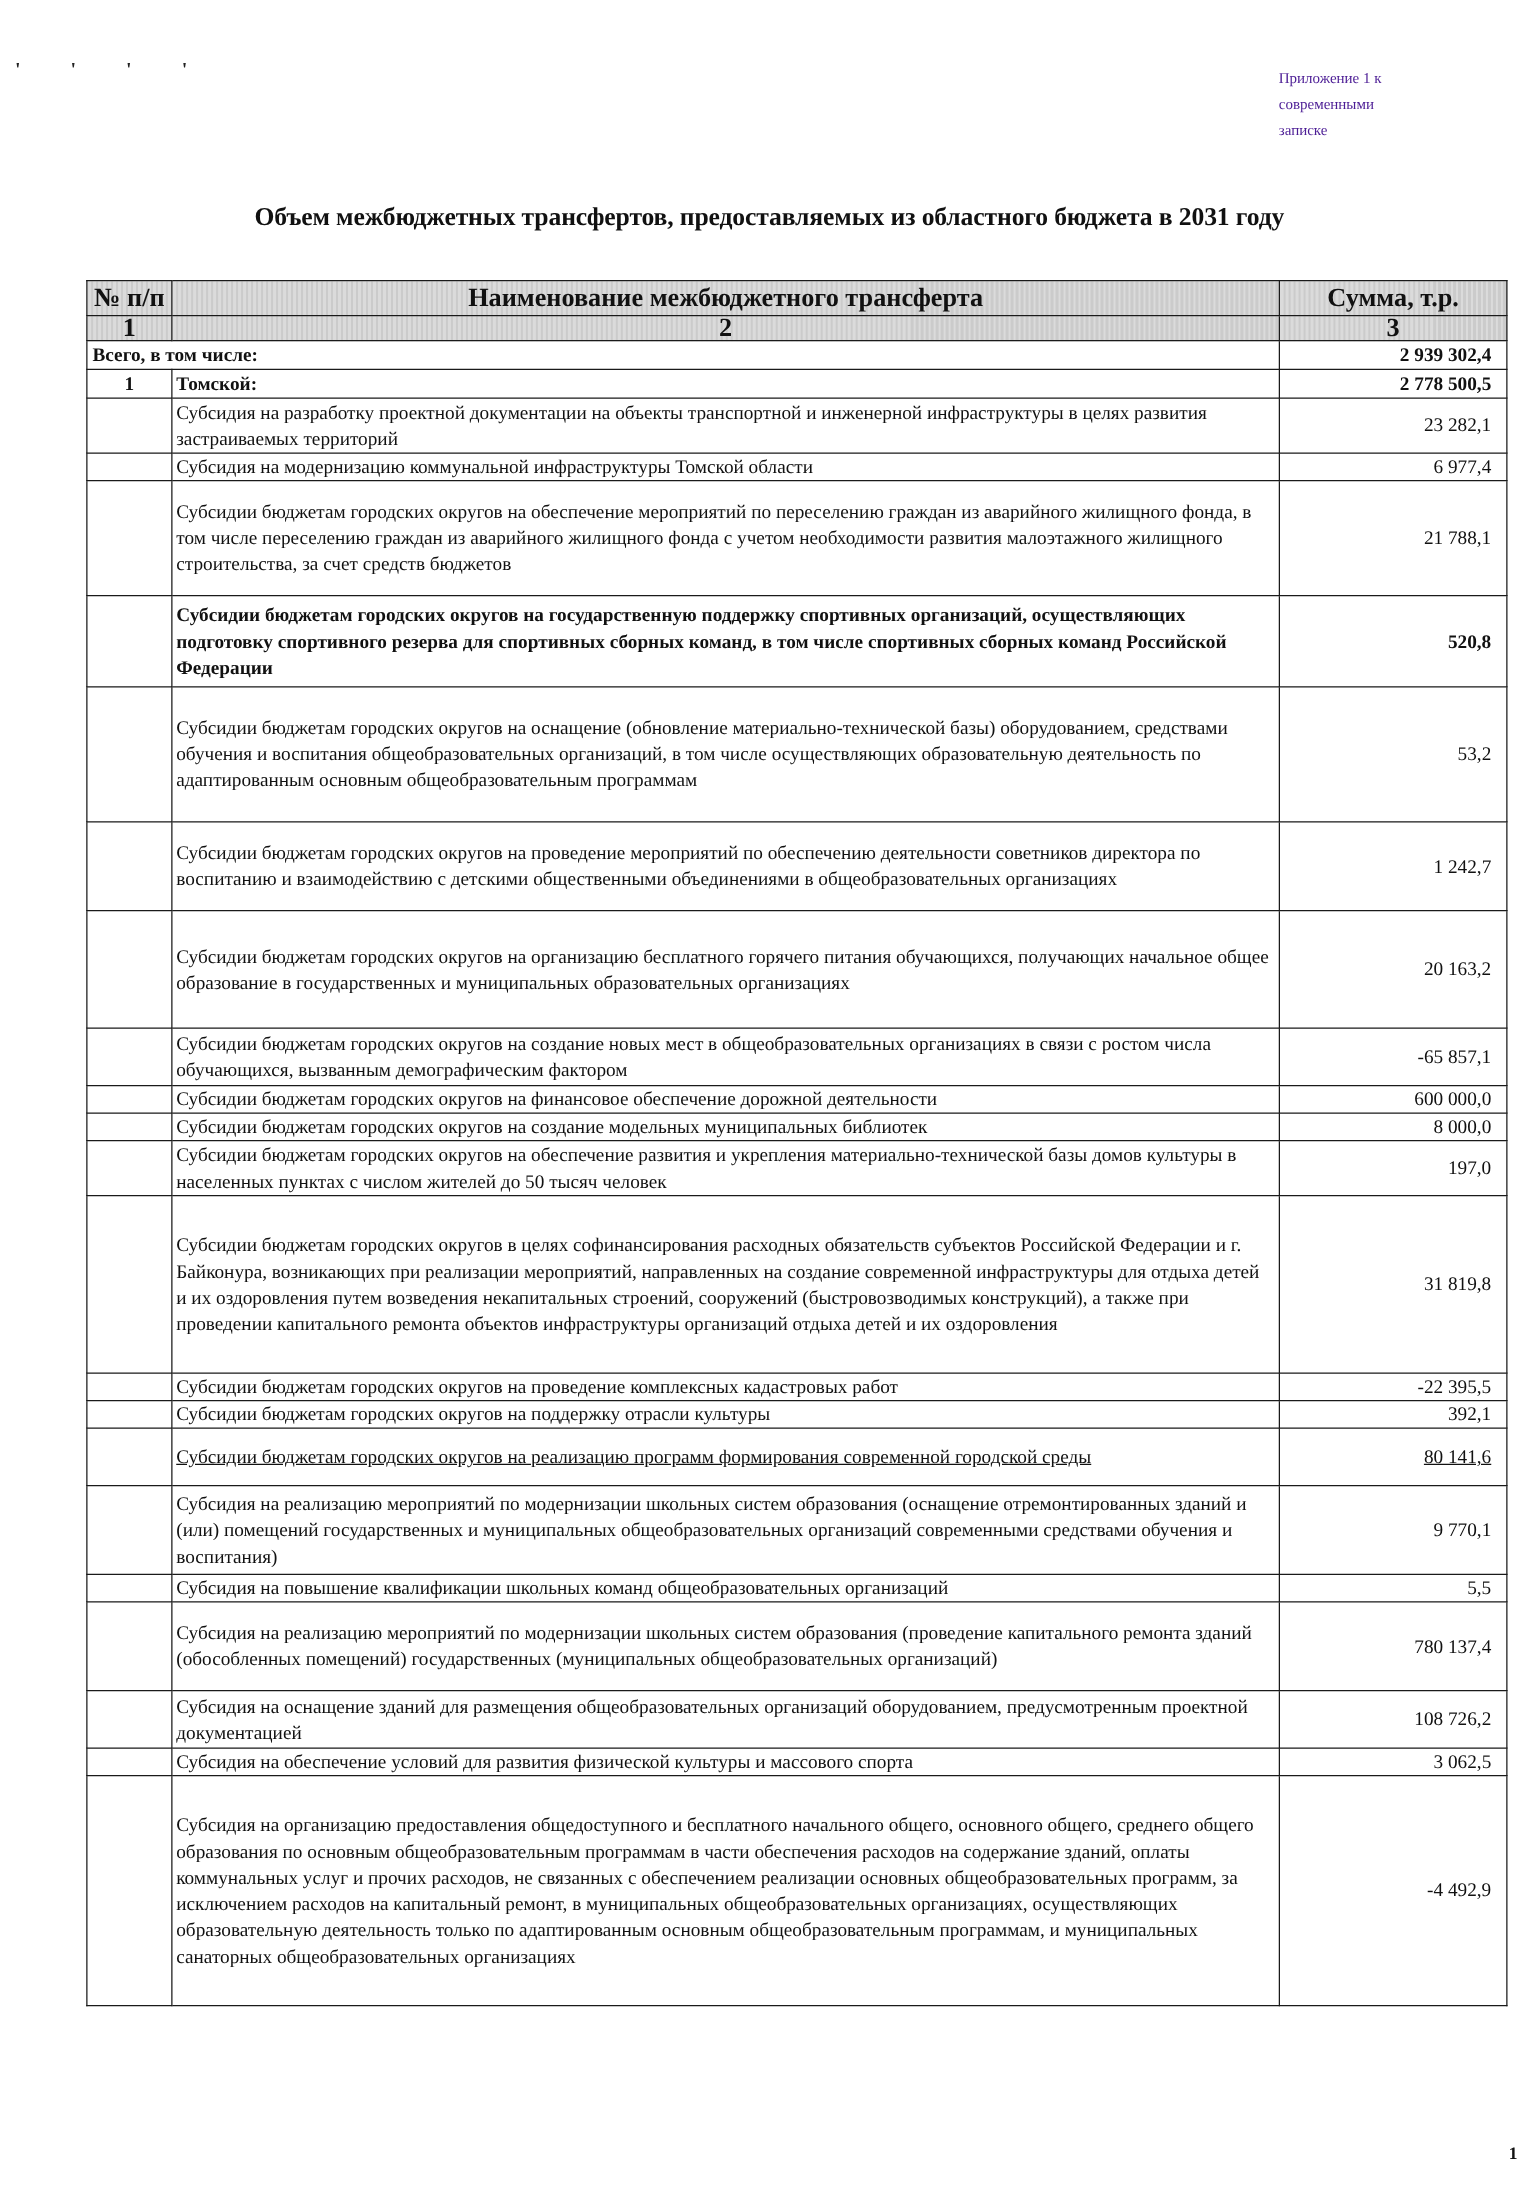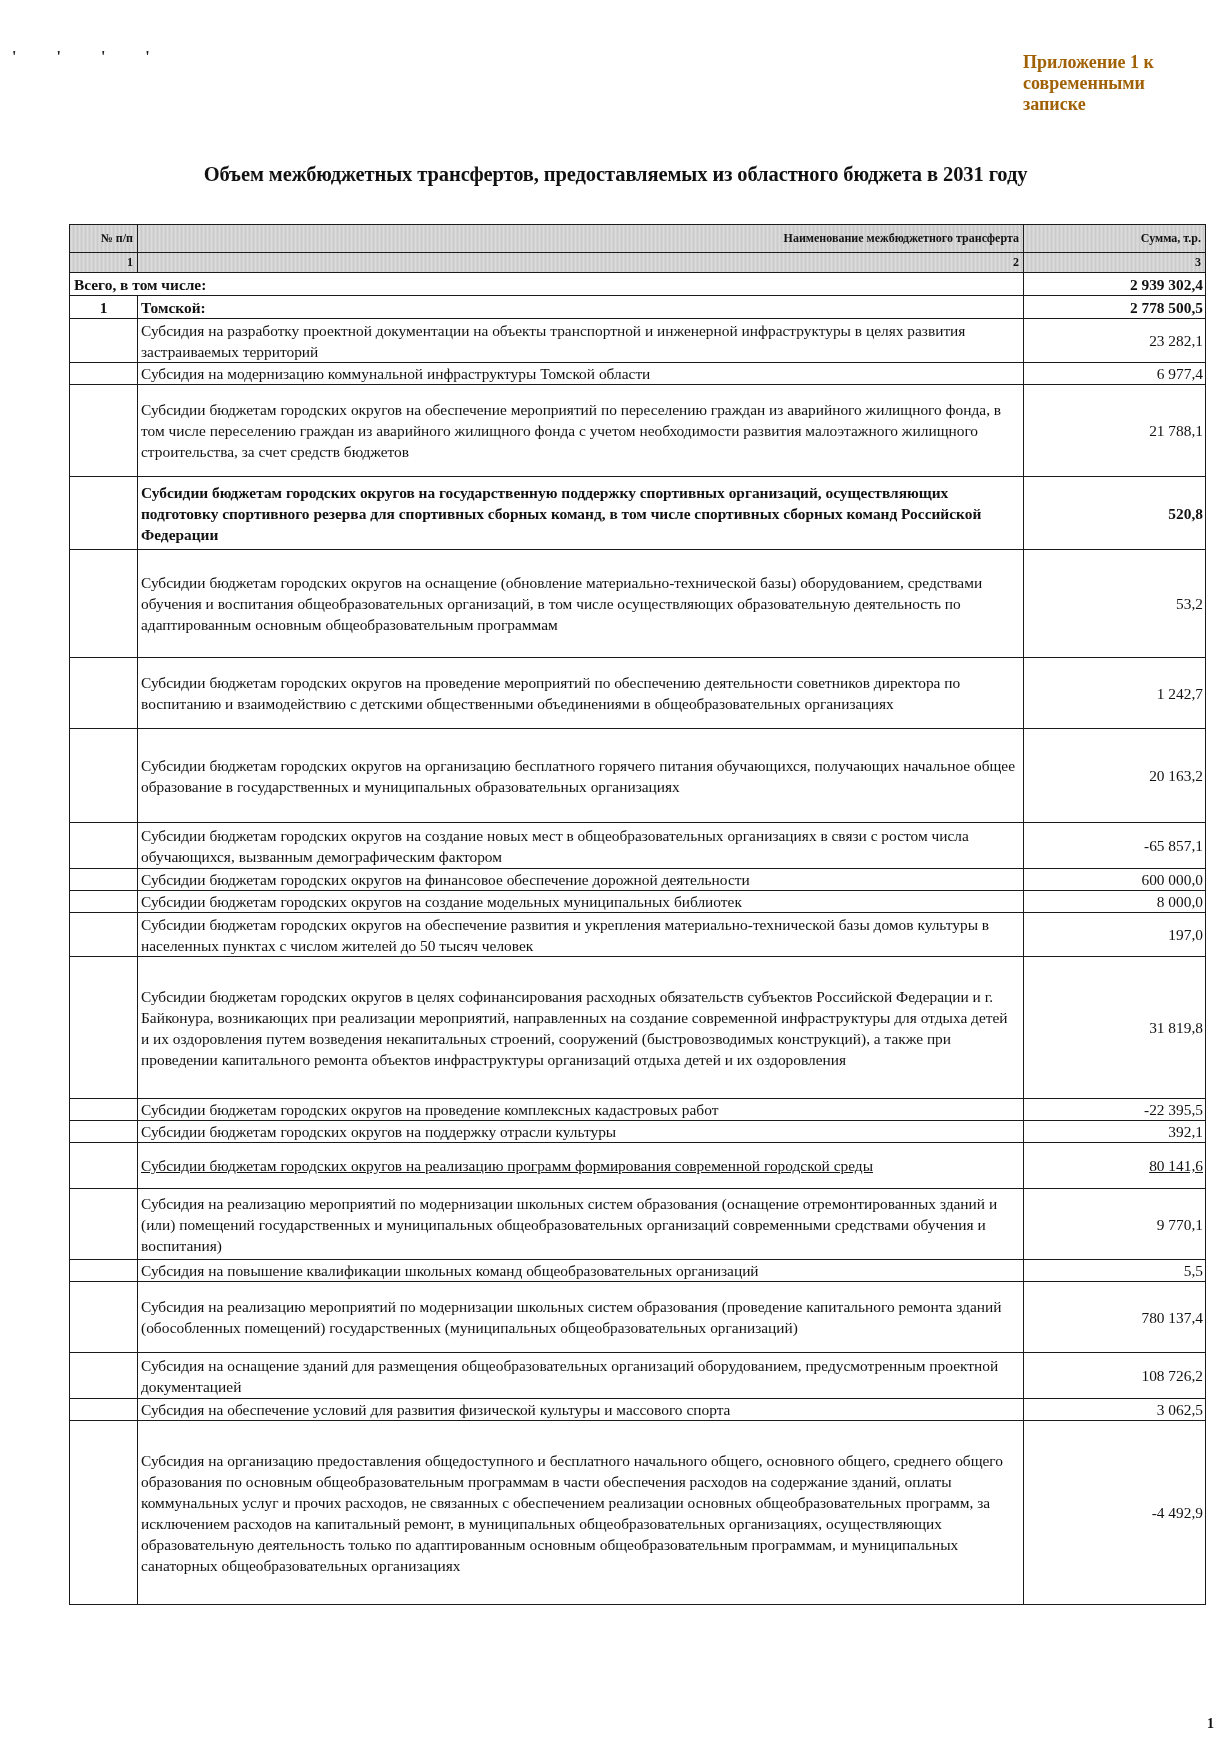--- a/index.html
+++ b/index.html
@@ -3,40 +3,40 @@
   <meta charset="utf-8">
   <style>
     html, body { margin: 0; padding: 0; background: #ffffff; }
     body {
       width: 1231px; height: 1758px; position: relative; overflow: hidden;
       font-family: "Liberation Serif", "DejaVu Serif", serif; color: #111;
     }
     .marks { position: absolute; left: 12px; top: 48px; font-size: 16px; font-weight: bold; letter-spacing: 18px; color: #222; }
     .appendix {
       position: absolute; left: 1023px; top: 52px; width: 180px;
-      font-size: 18px; line-height: 21px; color: #a16207; font-weight: bold;
+      font-size: 12px; line-height: 21px; color: #4c1d95;
     }
     .title {
       position: absolute; left: 0; top: 163px; width: 1231px; text-align: center;
       font-weight: bold; font-size: 20.5px; letter-spacing: -0.1px;
     }
     table {
       position: absolute; left: 69px; top: 224px; width: 1136px;
       border-collapse: collapse; table-layout: fixed;
       font-size: 15.4px; line-height: 21px;
     }
     col.c1 { width: 68px; } col.c2 { width: 886px; } col.c3 { width: 182px; }
     td, th { border: 1.5px solid #1a1a1a; padding: 0 4px; vertical-align: middle; }
     thead th {
       background: #d3d3d3;
       background-image: repeating-linear-gradient(90deg, rgba(255,255,255,0.18) 0 2px, rgba(0,0,0,0.04) 2px 4px);
-      font-weight: bold; text-align: right; height: 27px; font-size: 12px;
+      font-weight: bold; text-align: center; height: 27px; font-size: 21px;
     }
     thead tr.idx th { height: 19px; line-height: 17px; }
-    td.num { text-align: right; padding-right: 2px; }
+    td.num { text-align: right; padding-right: 12px; }
     td.no { text-align: center; font-weight: bold; }
     tr.bold td { font-weight: bold; height: 22px; }
     td.name { padding-left: 3px; }
     .pagemark { position: absolute; left: 1207px; top: 1716px; font-size: 14px; font-weight: bold; }
   </style>
 </head>
 <body>
 
 <div class="marks">' ' ' '</div>
 

